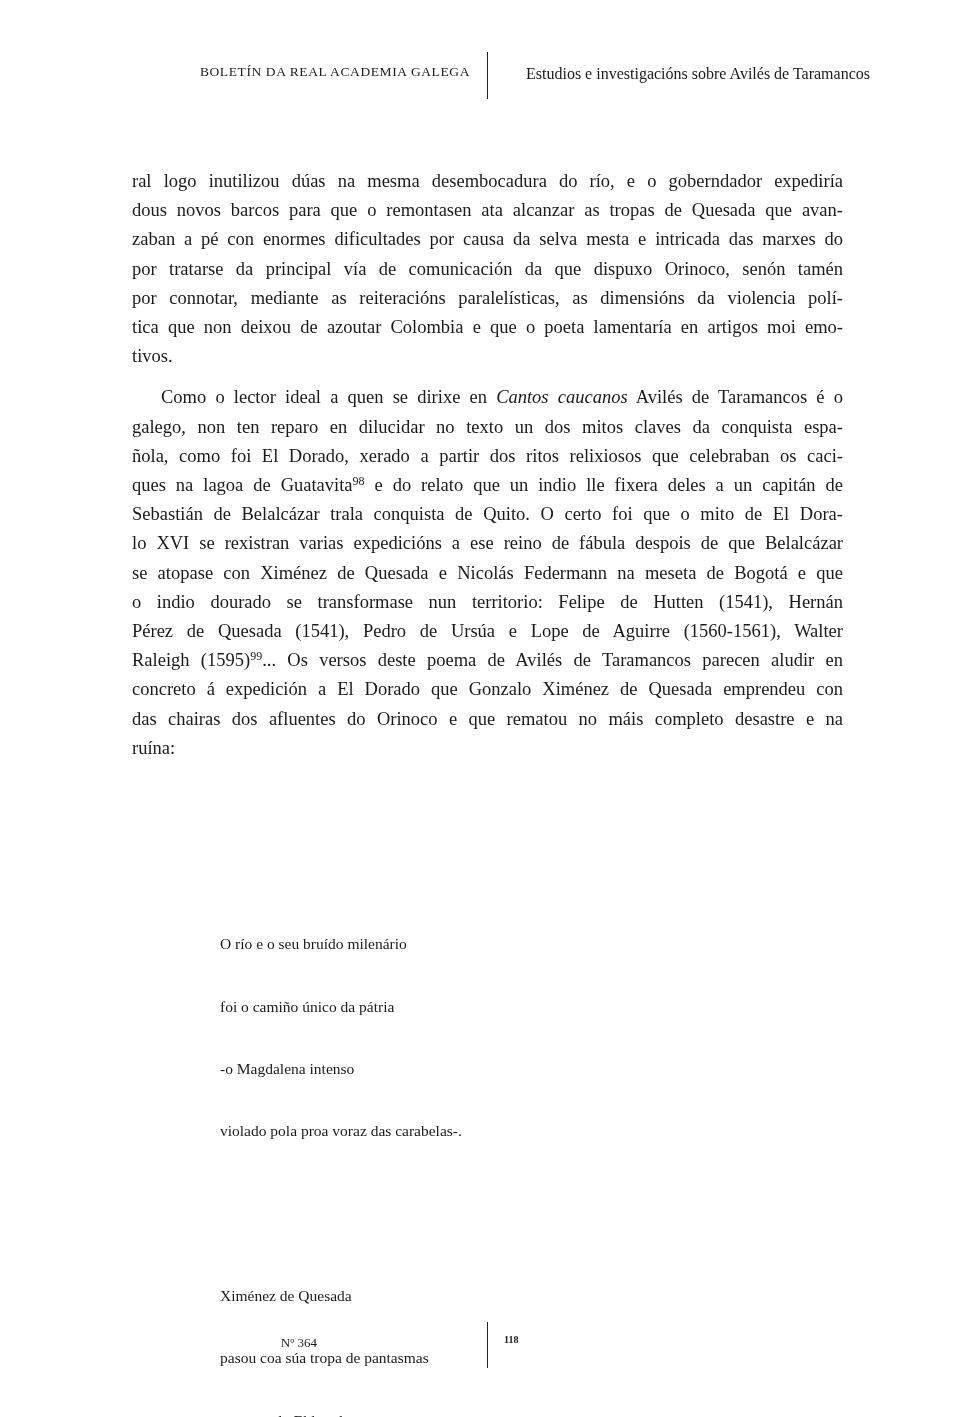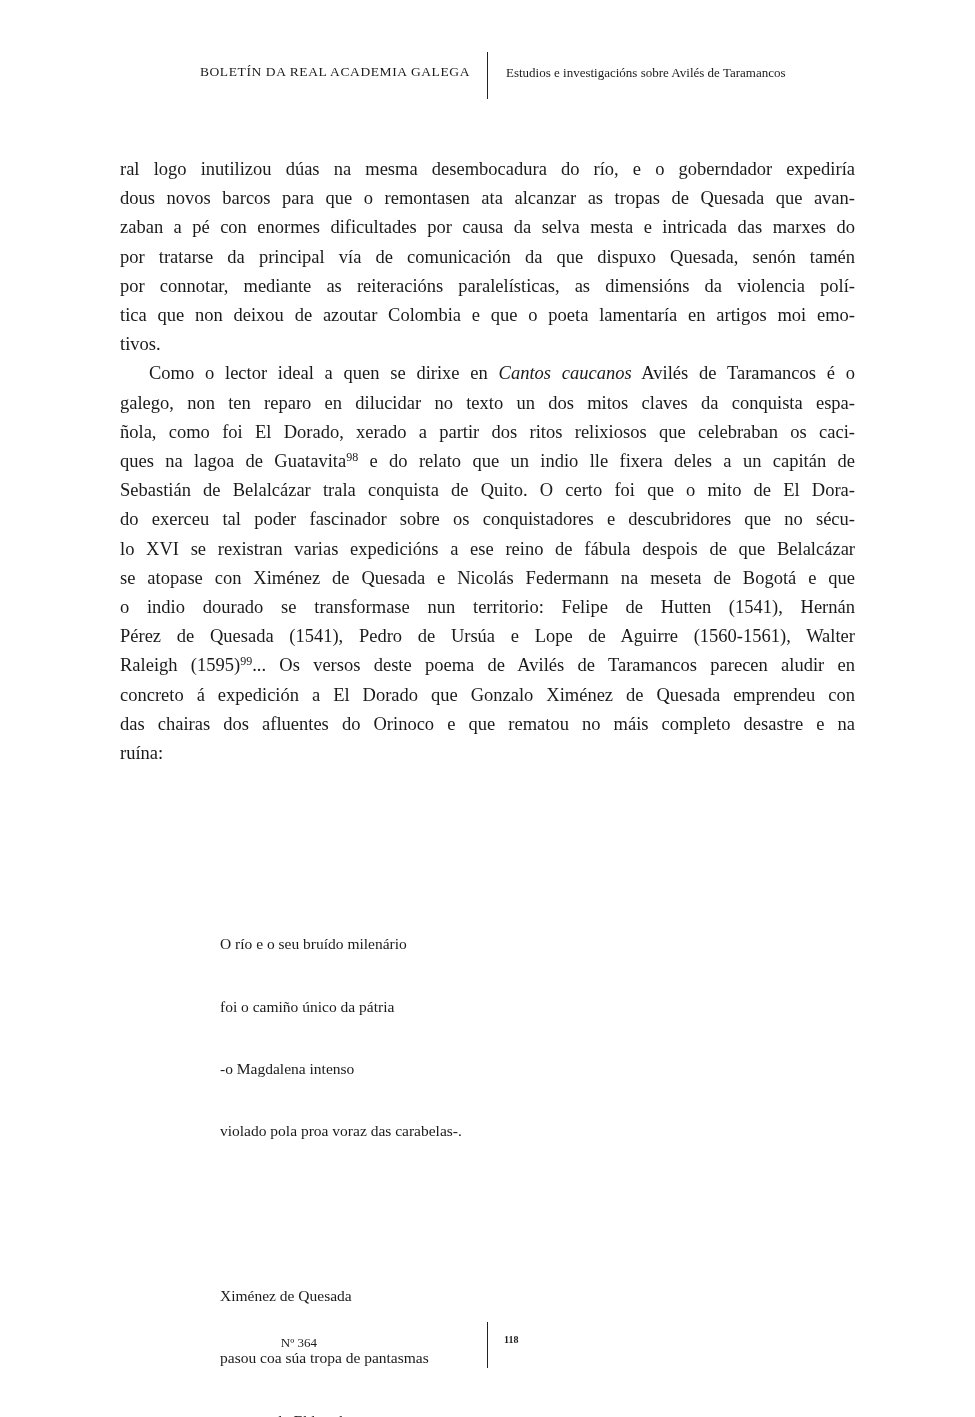--- a/index.html
+++ b/index.html
@@ -1,22 +1,22 @@
 <!DOCTYPE html>
 <html><head>
 <meta charset="utf-8">
 <style>
   html, body { margin: 0; padding: 0; background: #ffffff; }
   body { width: 975px; height: 1417px; position: relative; overflow: hidden; color: #1a1a1a; font-family: "Liberation Serif", "DejaVu Serif", serif; }
   .hdr { position: absolute; top: 52px; left: 0; width: 975px; height: 48px; }
   .hdr-left { position: absolute; right: 505px; top: 12px; font-size: 13.5px; letter-spacing: 0.6px; white-space: nowrap; }
   .hdr-div { position: absolute; left: 487px; top: 0; width: 1px; height: 47px; background: #222; }
-  .hdr-right { position: absolute; left: 506px; top: 13px; font-size: 13px; white-space: nowrap; }
+  .hdr-right { position: absolute; left: 526px; top: 13px; font-size: 16px; white-space: nowrap; }
   .body { position: absolute; left: 120px; top: 155px; width: 735px; font-size: 18.5px; line-height: 29.2px; text-align: justify; }
-  .body p { margin: 0; }
+  .body p { margin: 12px; }
   .line { display: block; text-align: justify; text-align-last: justify; white-space: nowrap; }
   .line.last { text-align-last: left; }
   sup { font-size: 12px; line-height: 0; vertical-align: 6px; }
   .poem { position: absolute; left: 208px; top: 851px; font-size: 15.5px; line-height: 20.8px; white-space: pre; }
   .stanza { margin: 0 0 19px 12px; }
   .stanza div { display: block; }
   .ftr { position: absolute; top: 1322px; left: 0; width: 820px; height: 48px; text-align: center; }
   .ftr-left { position: absolute; right: 503px; top: 13px; font-size: 13px; }
   .ftr-div { position: absolute; left: 487px; top: 0; width: 1px; height: 46px; background: #222; }
   .ftr-right { position: absolute; left: 504px; top: 12px; font-size: 10px; font-weight: bold; }
@@ -28,32 +28,31 @@
   <div class="hdr-left">BOLETÍN DA REAL ACADEMIA GALEGA</div>
   <div class="hdr-div"></div>
   <div class="hdr-right">Estudios e investigacións sobre Avilés de Taramancos</div>
 </div>
 
 <div class="body">
   <p>
     <span class="line">ral logo inutilizou dúas na mesma desembocadura do río, e o goberndador expediría</span>
     <span class="line">dous novos barcos para que o remontasen ata alcanzar as tropas de Quesada que avan-</span>
     <span class="line">zaban a pé con enormes dificultades por causa da selva mesta e intricada das marxes do</span>
-    <span class="line">por tratarse da principal vía de comunicación da que dispuxo Quesada, senón tamén</span>
+    <span class="line">por tratarse da principal vía de comunicación da que dispuxo Orinoco, senón tamén</span>
     <span class="line">por connotar, mediante as reiteracións paralelísticas, as dimensións da violencia polí-</span>
     <span class="line">tica que non deixou de azoutar Colombia e que o poeta lamentaría en artigos moi emo-</span>
     <span class="line last">tivos.</span>
   </p>
   <p>
     <span class="line" style="padding-left:29px"><span>Como o lector ideal a quen se dirixe en </span><i>Cantos caucanos</i><span> Avilés de Taramancos é o</span></span>
     <span class="line">galego, non ten reparo en dilucidar no texto un dos mitos claves da conquista espa-</span>
     <span class="line">ñola, como foi El Dorado, xerado a partir dos ritos relixiosos que celebraban os caci-</span>
     <span class="line"><span>ques na lagoa de Guatavita</span><sup>98</sup><span> e do relato que un indio lle fixera deles a un capitán de</span></span>
     <span class="line">Sebastián de Belalcázar trala conquista de Quito. O certo foi que o mito de El Dora-</span>
-    <span class="line">do exerceu tal poder fascinador sobre os conquistadores e descubridores que no sécu-</span>
     <span class="line">lo XVI se rexistran varias expedicións a ese reino de fábula despois de que Belalcázar</span>
     <span class="line">se atopase con Ximénez de Quesada e Nicolás Federmann na meseta de Bogotá e que</span>
     <span class="line">o indio dourado se transformase nun territorio: Felipe de Hutten (1541), Hernán</span>
     <span class="line">Pérez de Quesada (1541), Pedro de Ursúa e Lope de Aguirre (1560-1561), Walter</span>
     <span class="line"><span>Raleigh (1595)</span><sup>99</sup><span>... Os versos deste poema de Avilés de Taramancos parecen aludir en</span></span>
     <span class="line">concreto á expedición a El Dorado que Gonzalo Ximénez de Quesada emprendeu con</span>
     <span class="line">das chairas dos afluentes do Orinoco e que rematou no máis completo desastre e na</span>
     <span class="line last">ruína:</span>
   </p>
 </div>

